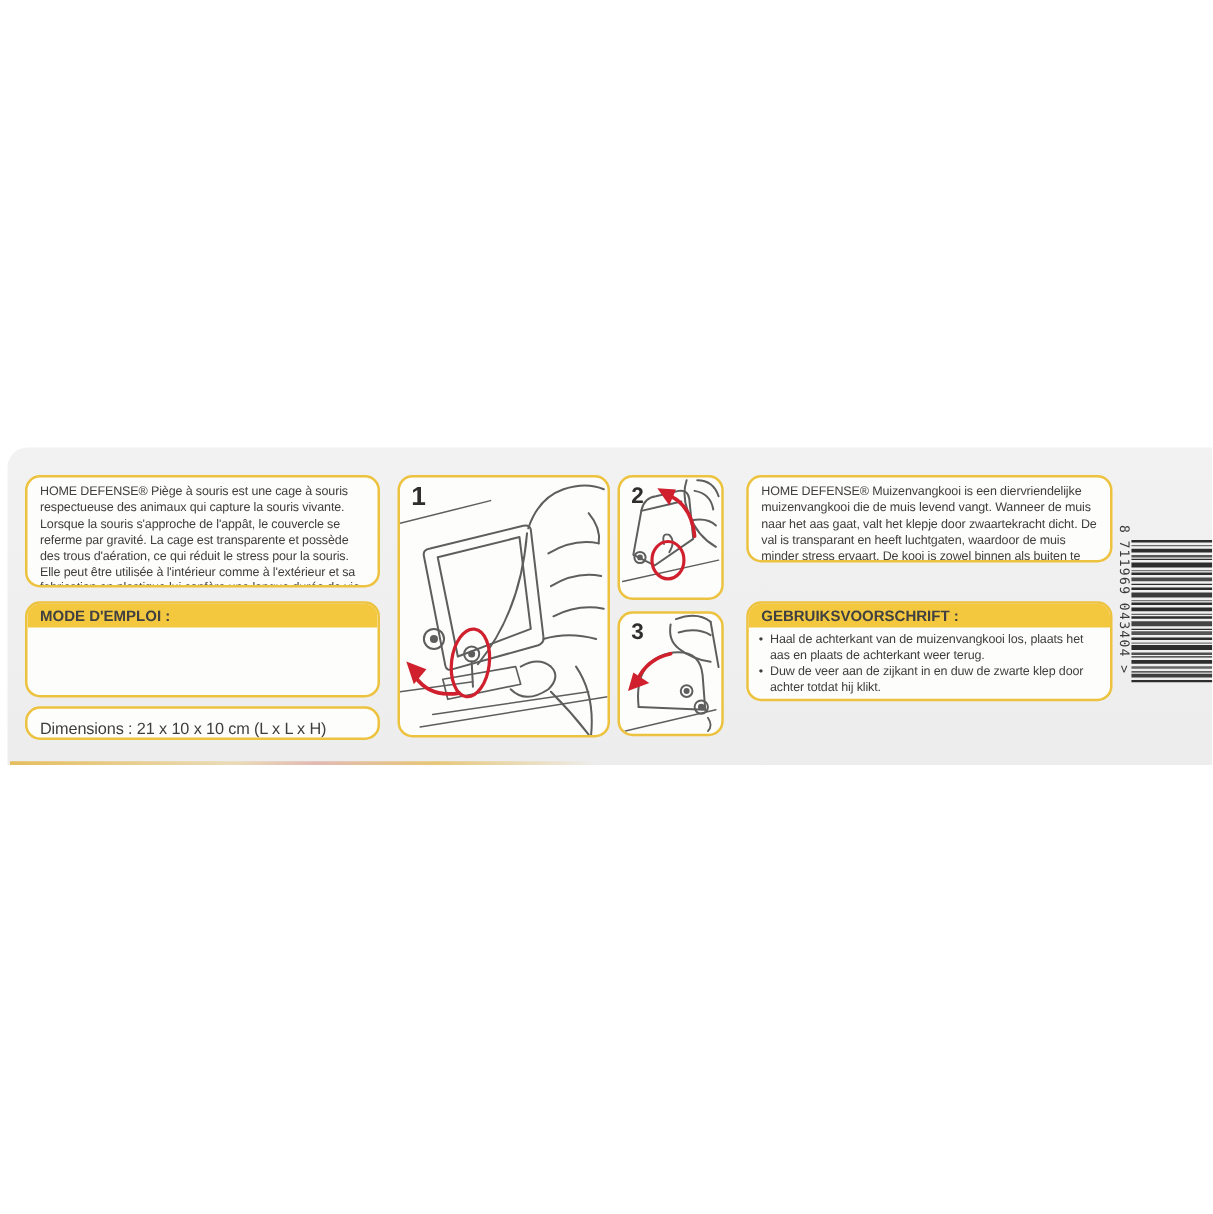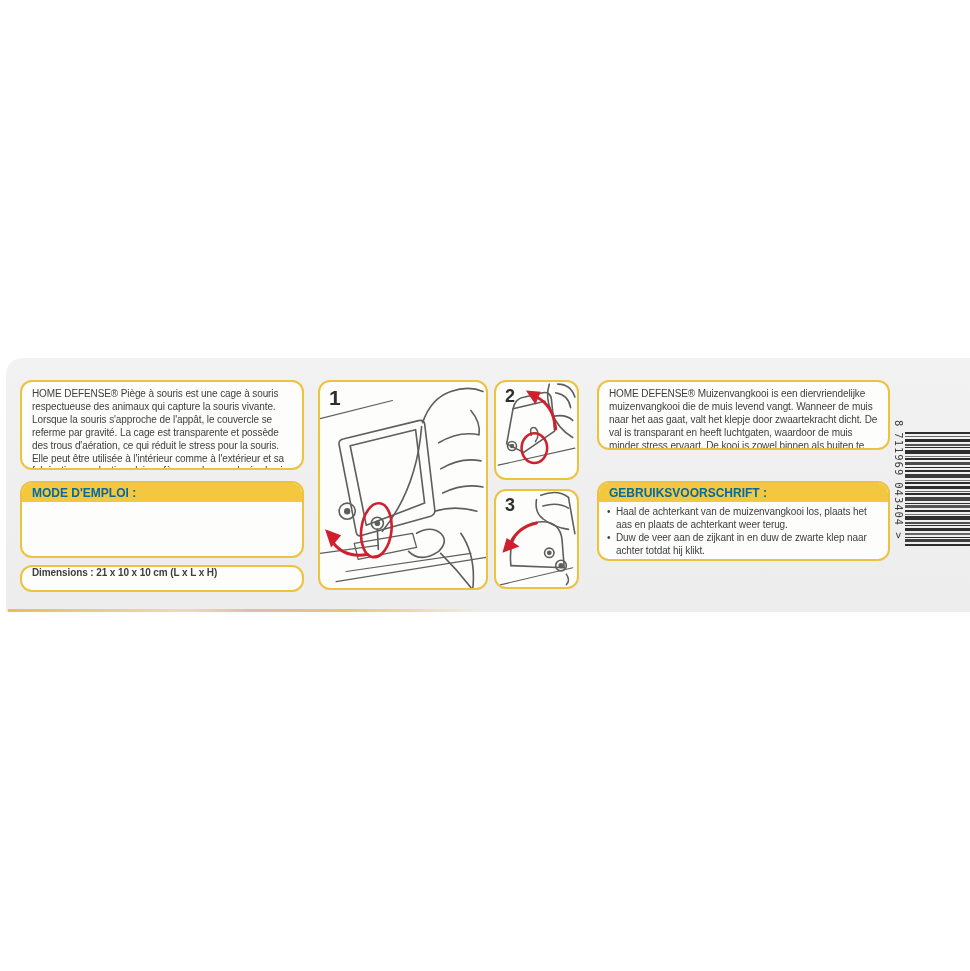--- a/index.html
+++ b/index.html
@@ -9,28 +9,28 @@
   .band{position:absolute;left:6px;top:358px;width:964px;height:254px;
         background:linear-gradient(180deg,#f2f2f3 0%,#efeff0 55%,#ededee 100%);
         border-top-left-radius:16px;}
   .band-bottom-strip{position:absolute;left:2px;bottom:0;width:470px;height:3px;
         background:linear-gradient(90deg,rgba(227,178,56,.8),rgba(227,178,56,.30) 38%,
                    rgba(205,90,70,.35) 52%,rgba(227,178,56,.65) 72%,rgba(227,178,56,0));}
   
   .panel{position:absolute;background:#fdfdfc;border:2.5px solid #ecc23e;border-radius:12px;
          box-sizing:border-box;color:#403e3a;overflow:hidden;}
   .panel-text{padding:6px 10px;font-size:10px;line-height:12.9px;letter-spacing:-0.1px;}
-  .panel-header{background:#f3c83f;color:#0369a1;font-weight:bold;font-size:12px;
+  .panel-header{background:#f3c83f;color:#404040;font-weight:bold;font-size:12px;
                 padding:3px 10px 2px 10px;letter-spacing:0;}
   .panel-body{padding:4px 10px 4px 8px;font-size:10px;line-height:12.9px;letter-spacing:-0.1px;}
   ul.steps{margin:0;padding:0;list-style:none;}
   ul.steps li{position:relative;padding-left:9px;}
   ul.steps li::before{content:"\2022";position:absolute;left:0;top:0;}
-  .dims{display:flex;align-items:flex-start;font-size:10px;letter-spacing:-0.1px;
-        padding:0 10px;font-weight:bold;}
+  .dims{display:flex;align-items:flex-end;font-size:13px;letter-spacing:-0.1px;
+        padding:0 10px;}
   
   .illus{position:absolute;background:#fdfdfc;border:2.5px solid #ecc23e;border-radius:12px;
          box-sizing:border-box;overflow:hidden;}
   .step-num{position:absolute;left:9px;top:4px;font-size:21px;font-weight:bold;color:#2f2e2c;z-index:2;}
   .illus svg{position:absolute;left:0;top:0;width:100%;height:100%;}
   
   .barcode-digits{position:absolute;left:905px;top:420px;width:142px;height:14px;
         transform-origin:0 0;transform:rotate(90deg);
         font-family:"DejaVu Sans Mono","Liberation Mono",monospace;
         font-size:10.5px;color:#3a3a3a;white-space:nowrap;display:flex;gap:0;}
@@ -151,21 +151,21 @@
 
     <div class="panel" style="left:591px;top:22px;width:293px;height:70px;">
       <div class="panel-text">HOME DEFENSE® Muizenvangkooi is een diervriendelijke muizenvangkooi die de muis levend vangt. Wanneer de muis naar het aas gaat, valt het klepje door zwaartekracht dicht. De val is transparant en heeft luchtgaten, waardoor de muis minder stress ervaart. De kooi is zowel binnen als buiten te gebruiken en gaat dankzij het plastic materiaal lang mee.</div>
     </div>
 
     <div class="panel" style="left:591px;top:123px;width:293px;height:80px;padding:0;">
       <div class="panel-header">GEBRUIKSVOORSCHRIFT :</div>
       <div class="panel-body">
         <ul class="steps">
           <li>Haal de achterkant van de muizenvangkooi los, plaats het aas en plaats de achterkant weer terug.</li>
-          <li>Duw de veer aan de zijkant in en duw de zwarte klep naar achter totdat hij klikt.</li>
+          <li>Duw de veer aan de zijkant in en duw de zwarte klep door achter totdat hij klikt.</li>
         </ul>
       </div>
     </div>
 
 
     <div class="band-bottom-strip"></div>
   </div>
 
   <div class="barcode-digits">
     <span>8</span>

